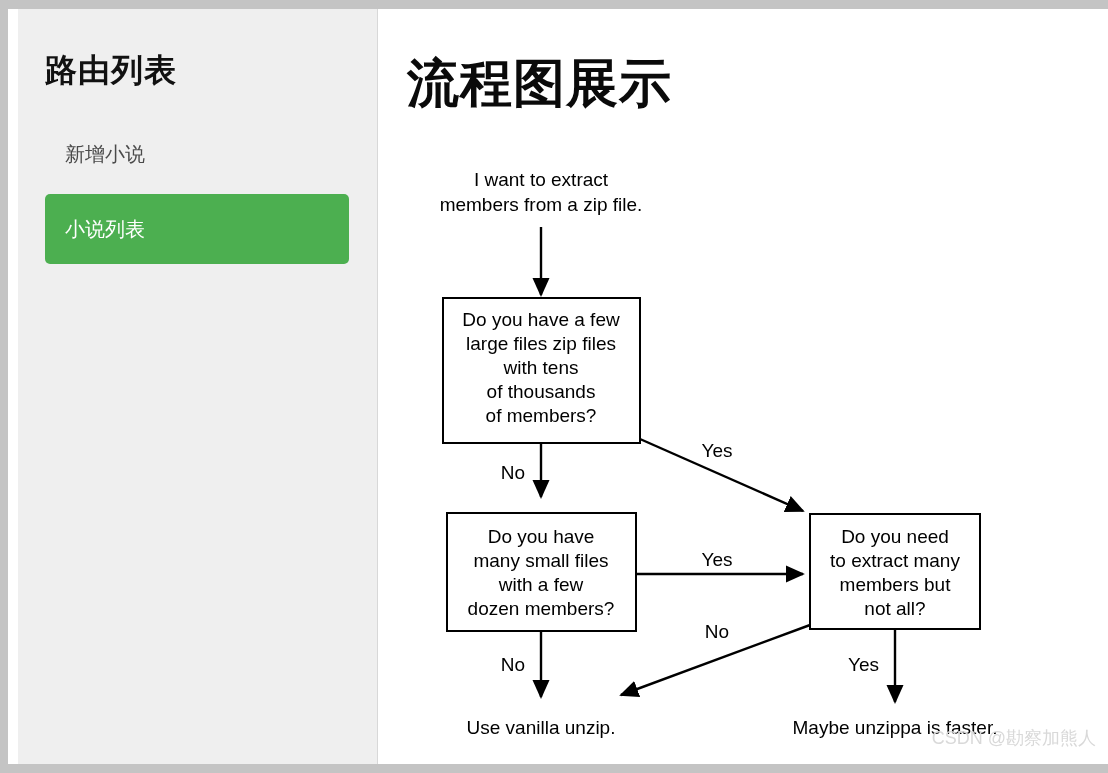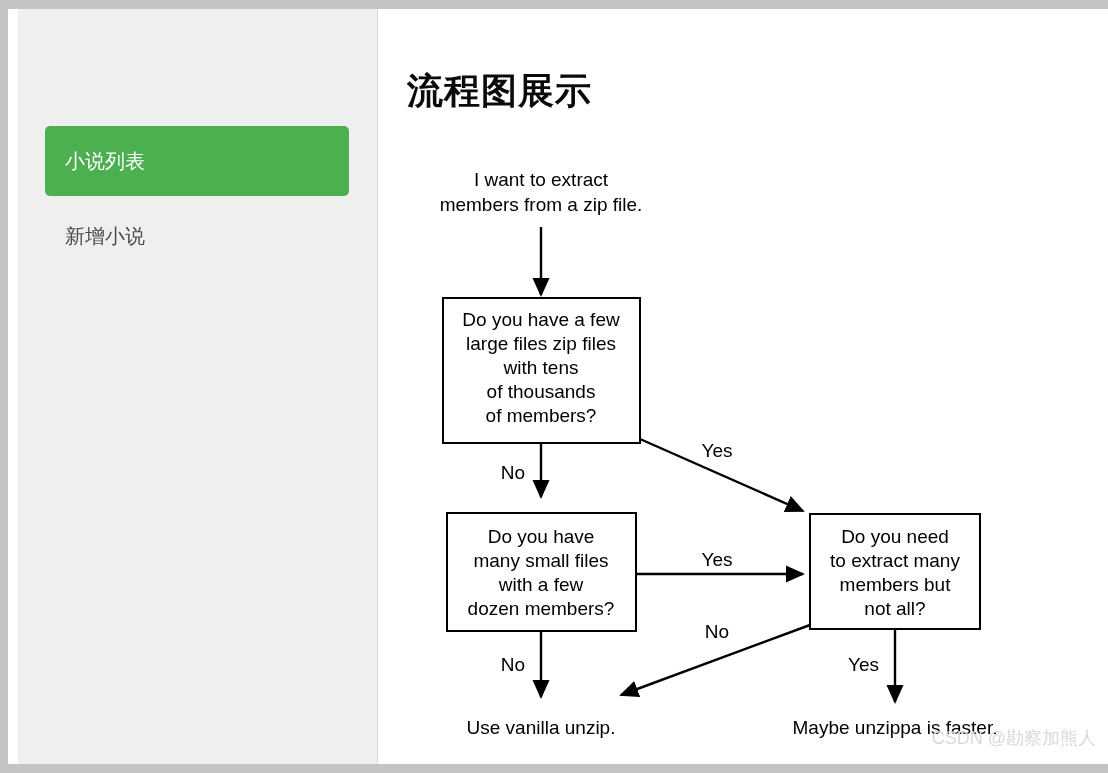--- a/index.html
+++ b/index.html
@@ -74,22 +74,22 @@
     position: absolute;
     left: 379px;
     top: 9px;
     width: 729px;
     height: 755px;
     background: #ffffff;
   }
   .main-title {
     position: absolute;
     left: 28px;
-    top: 58px;
-    font-size: 36px;
+    top: 40px;
+    font-size: 52px;
     font-weight: bold;
     color: #0a0a0a;
     letter-spacing: 1px;
     white-space: nowrap;
   }
   .flow-wrap {
     position: absolute;
     left: 0;
     top: 0;
     width: 637px;
@@ -131,24 +131,25 @@
   }
 </style>
 </head>
 <body>
 
 <div id="app">
 
   <div class="page-surface"></div>
 
   <div class="sidebar">
+    <div class="sidebar-title">路由列表</div>
 
     <div class="nav-list">
+      <div class="nav-item">新增小说</div>
       <div class="nav-item active">小说列表</div>
-      <div class="nav-item">新增小说</div>
     </div>
   </div>
 
   <div class="main">
 
     <div class="main-title">流程图展示</div>
 
     <div class="flow-wrap">
       <svg class="flow-svg" viewBox="0 0 729 755">
         <defs>

